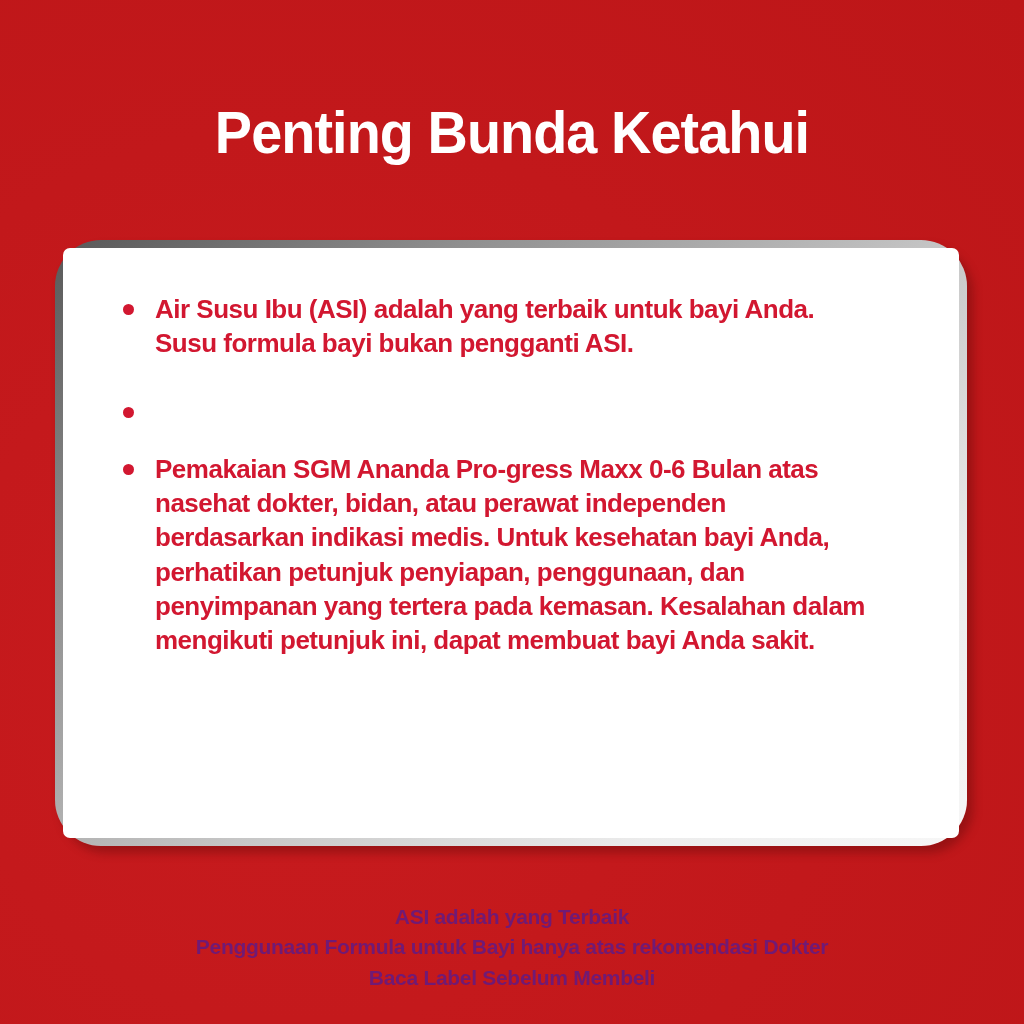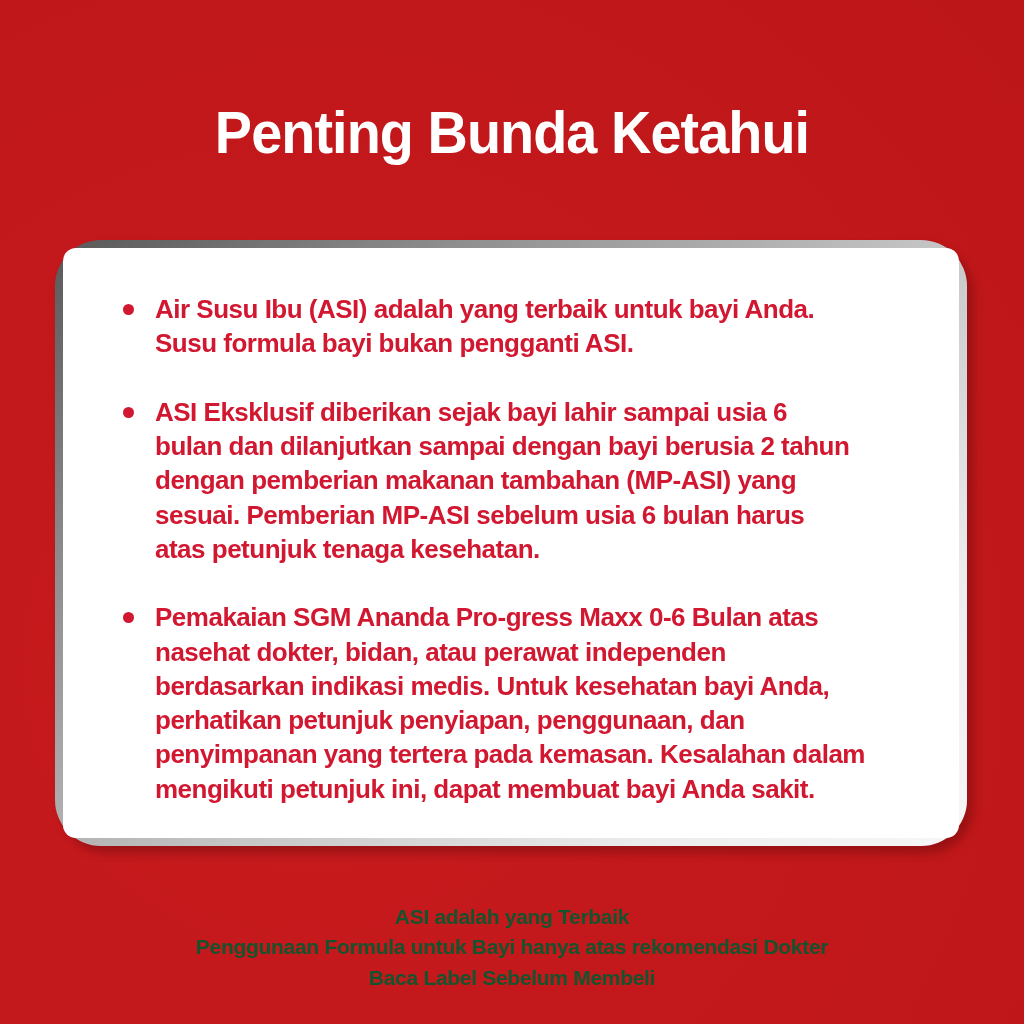--- a/index.html
+++ b/index.html
@@ -42,21 +42,21 @@
     border-radius: 46px;
     padding: 8px;
     background: linear-gradient(140deg, #585858 0%, #8f8f8f 25%, #c6c6c6 55%, #ececec 80%, #f7f7f7 100%);
     box-shadow: 6px 7px 10px rgba(90, 10, 10, 0.40);
   }
 
   .card-inner {
     width: 100%;
     height: 100%;
     background: #ffffff;
-    border-radius: 13px;
+    border-radius: 7px;
     padding: 44px 40px 30px 60px;
   }
 
   
   .bullet-list {
     list-style: none;
   }
 
   .bullet-list li {
     display: flex;
@@ -85,21 +85,21 @@
     white-space: pre-line;
   }
 
   
   .footer-disclaimer {
     position: absolute;
     top: 902px;
     left: 0;
     width: 100%;
     text-align: center;
-    color: #14532d;
+    color: #701a75;
     font-size: 21px;
     font-weight: bold;
     line-height: 1.45;
     letter-spacing: -0.3px;
     white-space: pre-line;
   }
 </style>
 </head>
 <body>
 
@@ -108,25 +108,20 @@
 <div class="card-frame">
   <div class="card-inner">
     <ul class="bullet-list">
       <li>
         <span class="bullet-dot"></span>
         <p class="bullet-text">Air Susu Ibu (ASI) adalah yang terbaik untuk bayi Anda.
 Susu formula bayi bukan pengganti ASI.</p>
       </li>
       <li>
         <span class="bullet-dot"></span>
-        <p class="bullet-text">ASI Eksklusif diberikan sejak bayi lahir sampai usia 6
-bulan dan dilanjutkan sampai dengan bayi berusia 2 tahun
-dengan pemberian makanan tambahan (MP-ASI) yang
-sesuai. Pemberian MP-ASI sebelum usia 6 bulan harus
-atas petunjuk tenaga kesehatan.</p>
       </li>
       <li>
         <span class="bullet-dot"></span>
         <p class="bullet-text">Pemakaian SGM Ananda Pro-gress Maxx 0-6 Bulan atas
 nasehat dokter, bidan, atau perawat independen
 berdasarkan indikasi medis. Untuk kesehatan bayi Anda,
 perhatikan petunjuk penyiapan, penggunaan, dan
 penyimpanan yang tertera pada kemasan. Kesalahan dalam
 mengikuti petunjuk ini, dapat membuat bayi Anda sakit.</p>
       </li>

